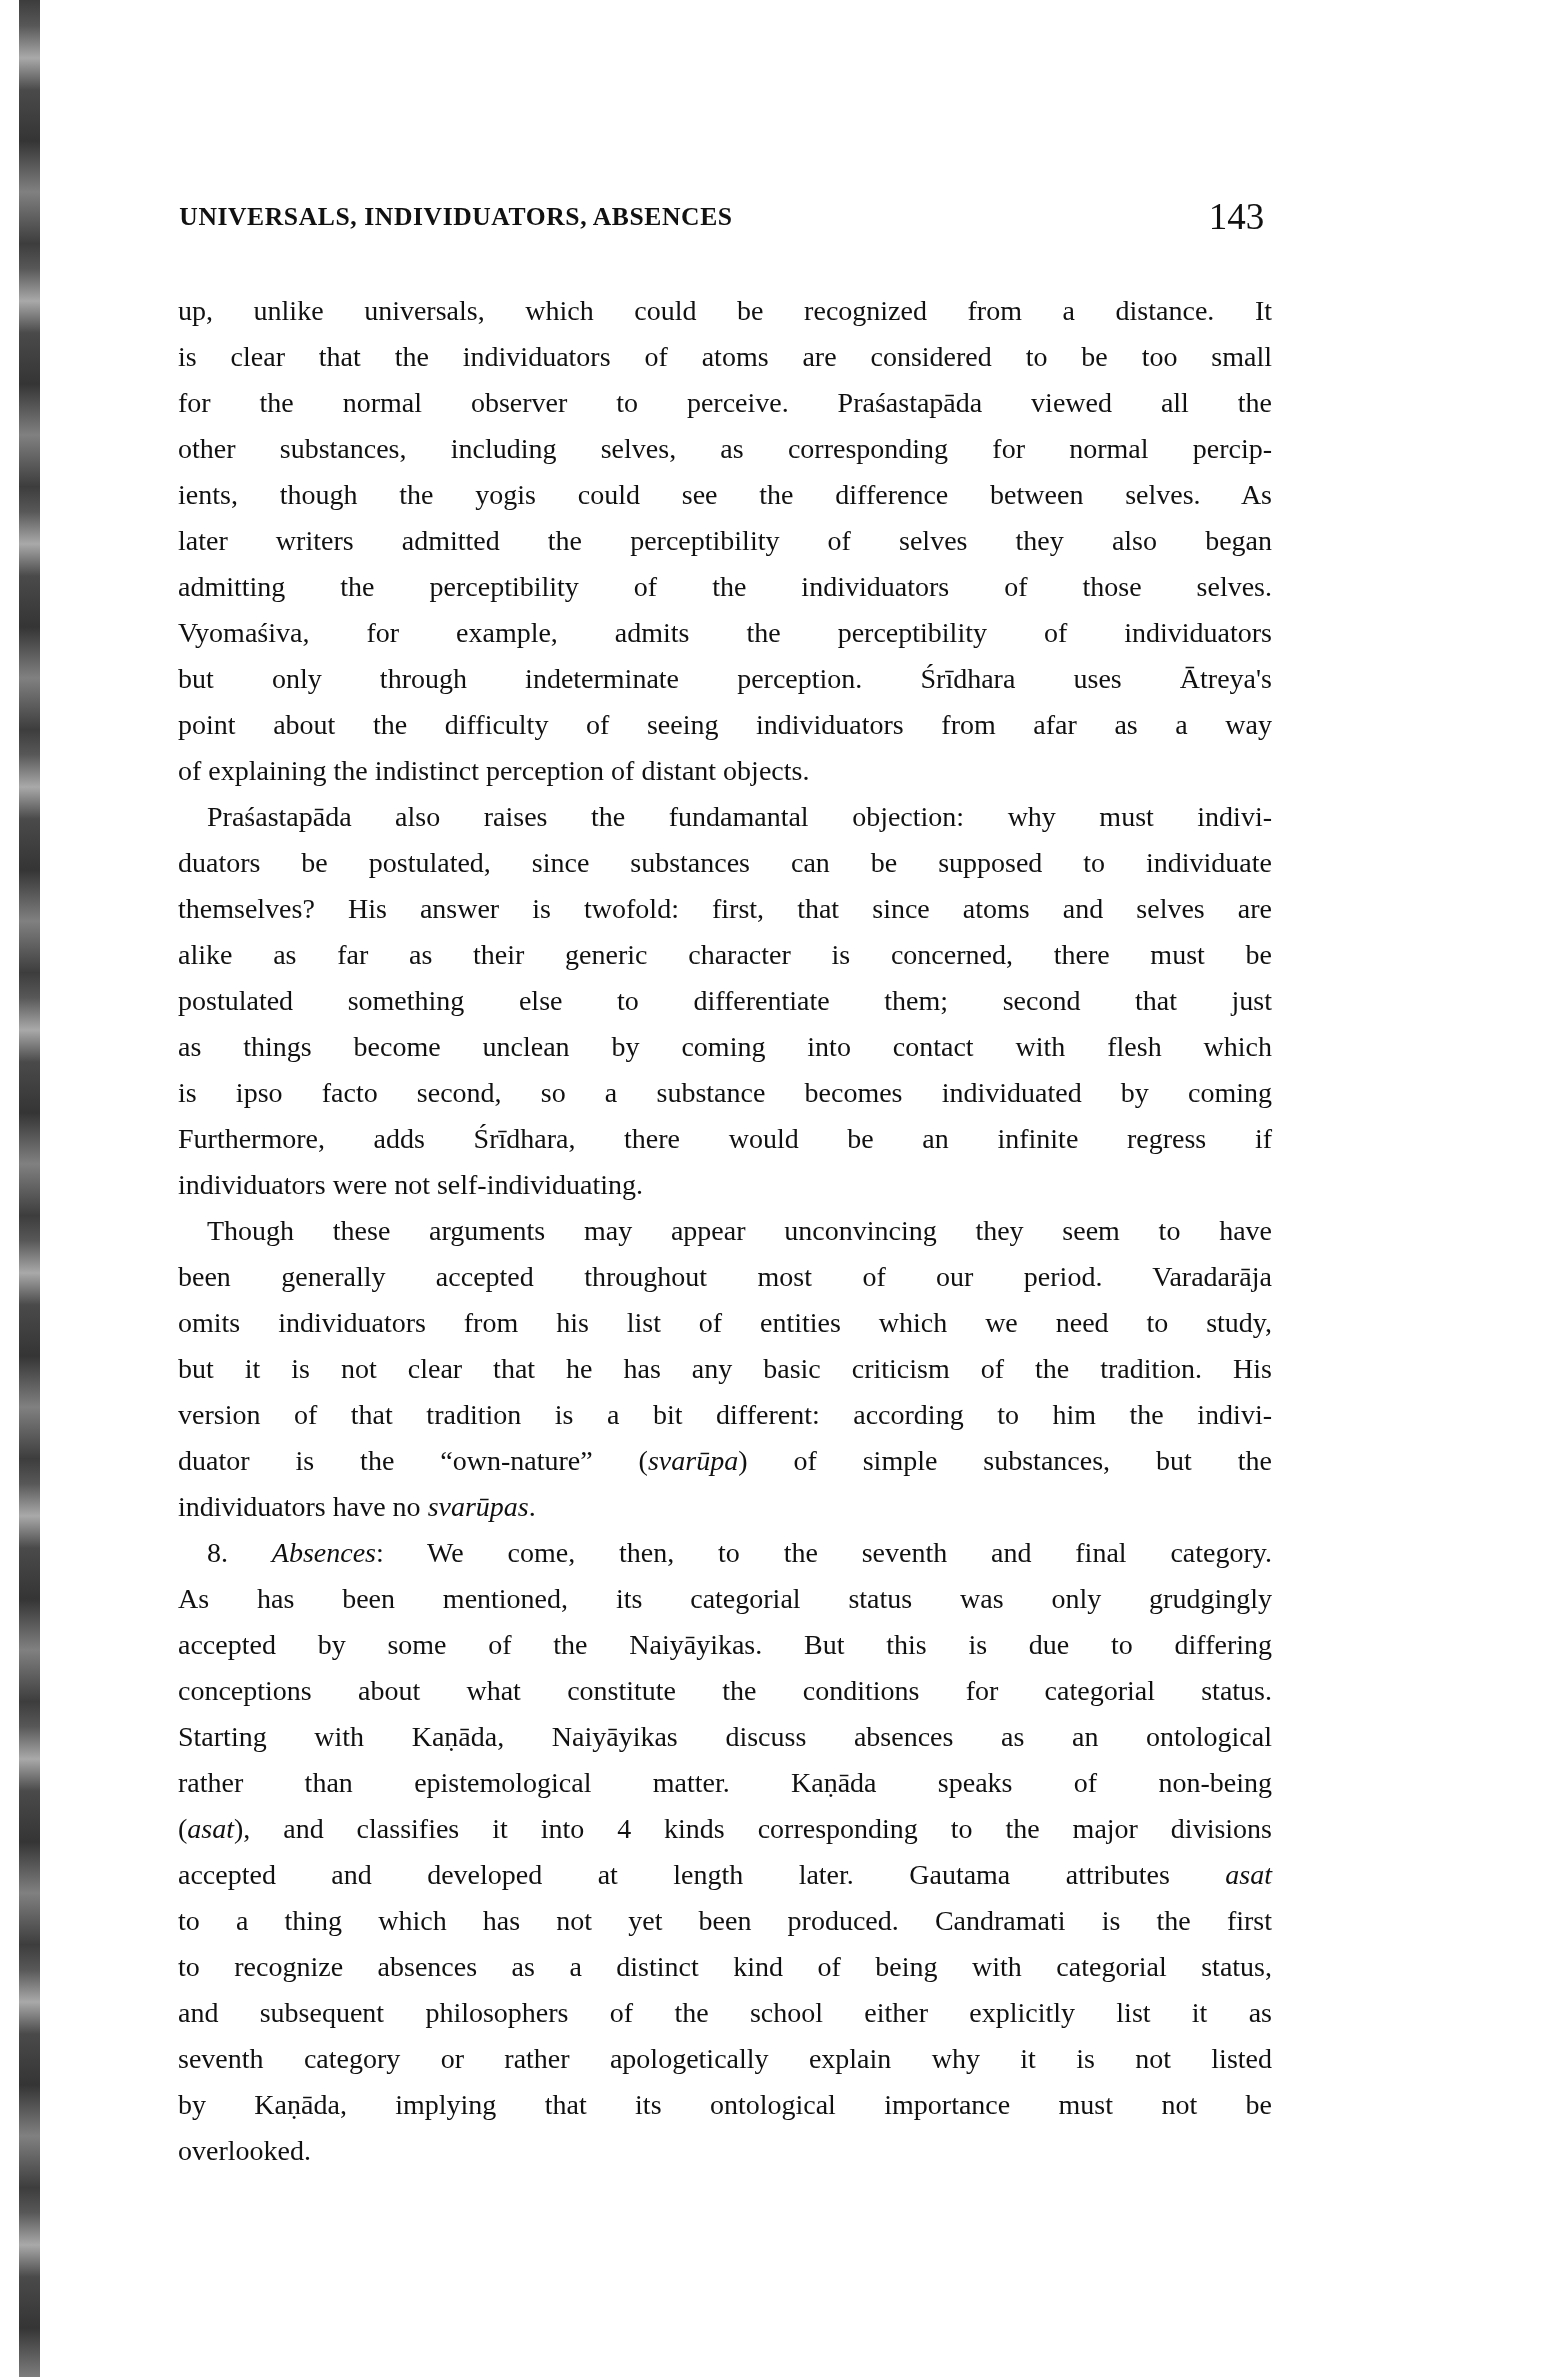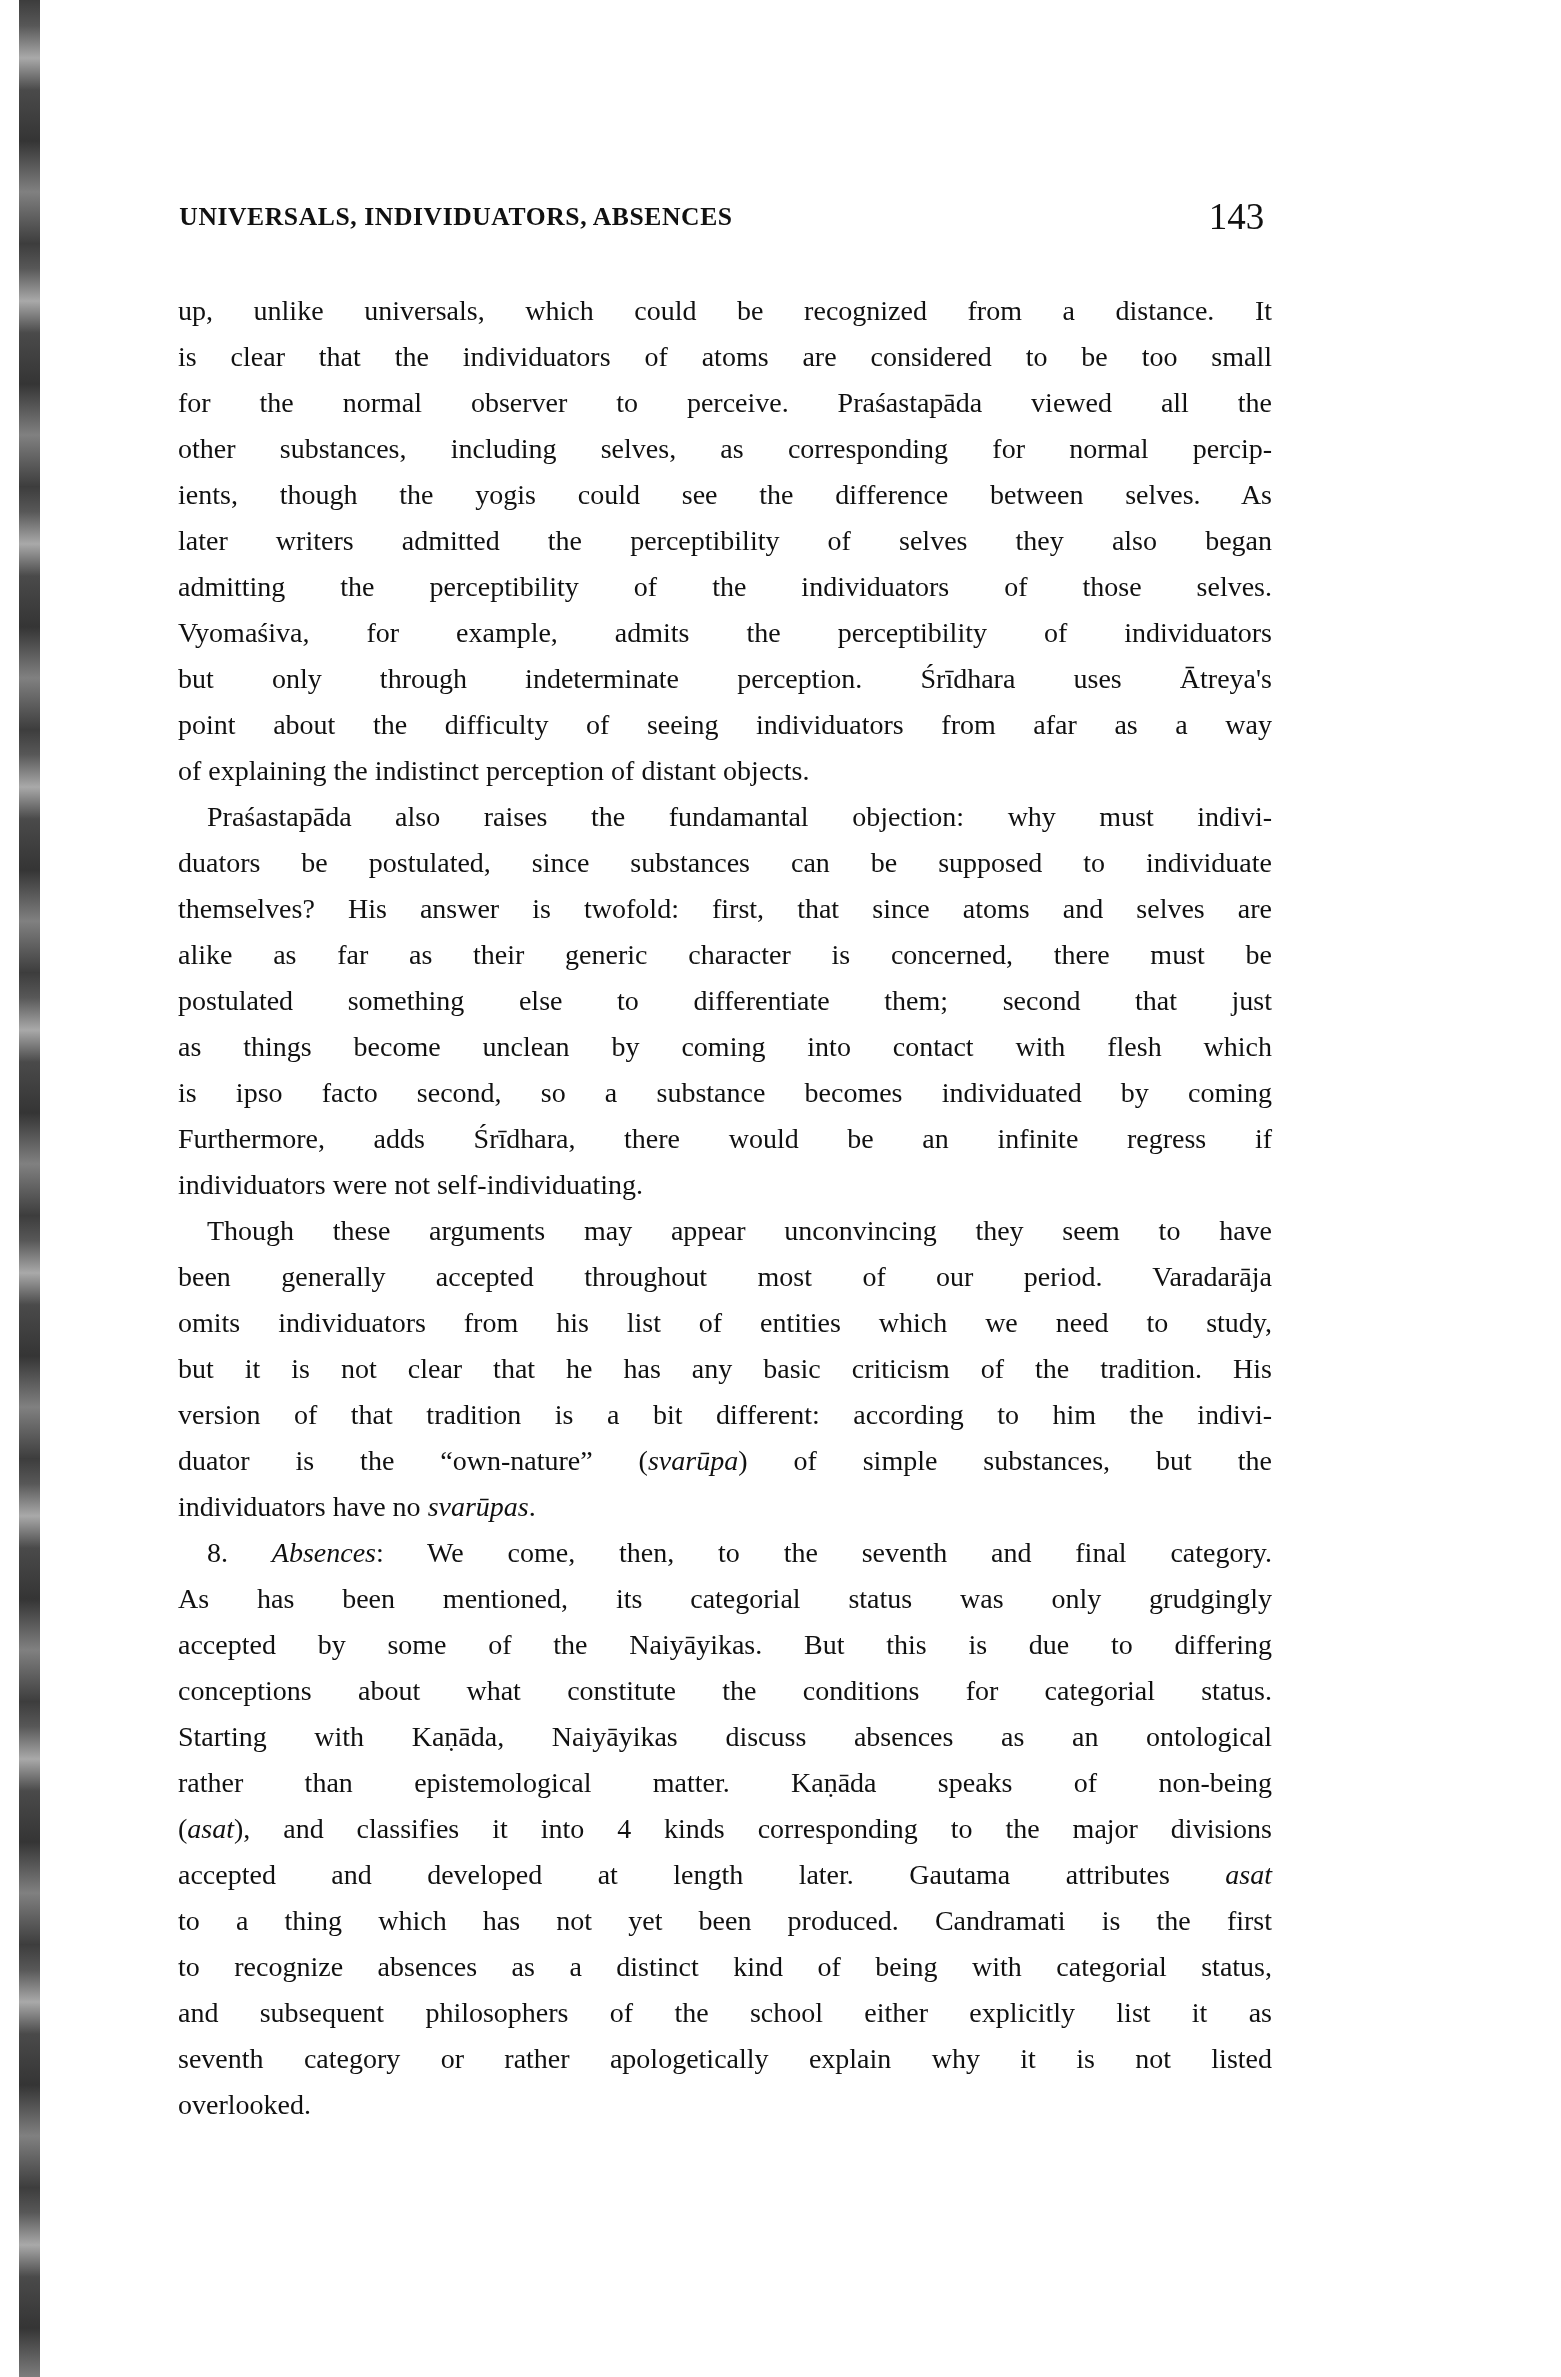--- a/index.html
+++ b/index.html
@@ -142,17 +142,18 @@
         <span class="line">accepted by some of the Naiyāyikas.  But this is due to differing</span>
         <span class="line">conceptions about what constitute the conditions for categorial status.</span>
         <span class="line">Starting with Kaṇāda, Naiyāyikas discuss absences as an ontological</span>
         <span class="line">rather than epistemological matter.  Kaṇāda speaks of non-being</span>
         <span class="line">(<em>asat</em>), and classifies it into 4 kinds corresponding to the major divisions</span>
         <span class="line">accepted and developed at length later.  Gautama attributes <em>asat</em></span>
         <span class="line">to a thing which has not yet been produced.  Candramati is the first</span>
         <span class="line">to recognize absences as a distinct kind of being with categorial status,</span>
         <span class="line">and subsequent philosophers of the school either explicitly list it as</span>
         <span class="line">seventh category or rather apologetically explain why it is not listed</span>
+        <span class="line">by Kaṇāda, implying that its ontological importance must not be</span>
         <span class="line last">overlooked.</span>
       </div>
     </div>
 </div>
 
 
 </body></html>

